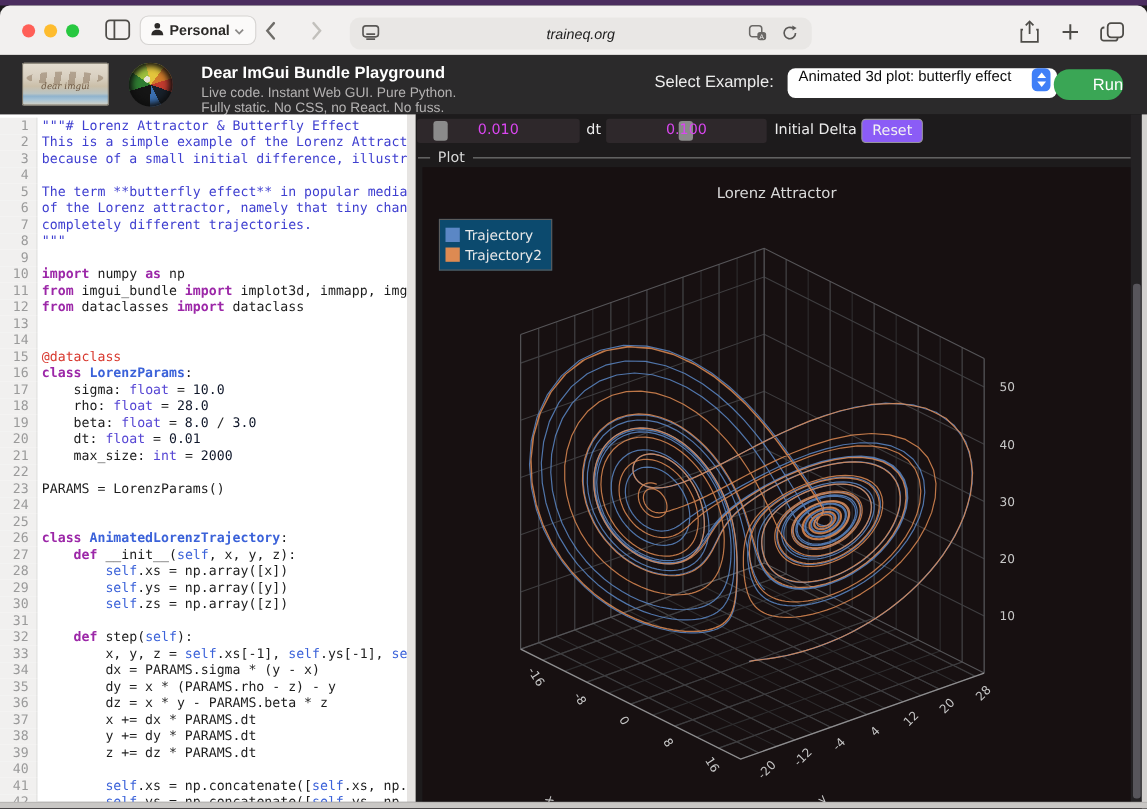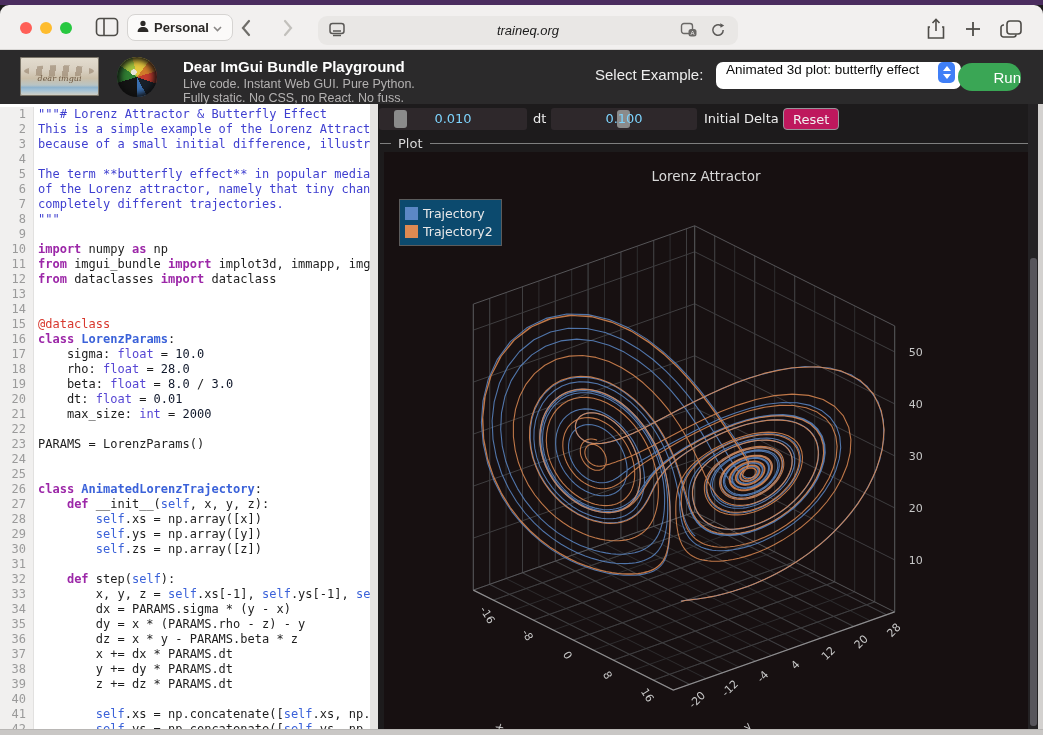--- a/index.html
+++ b/index.html
@@ -69,26 +69,26 @@
   .cd { padding-left:4px; color:#1d1d1d; }
   .tk-str{ color:#3f3fd0; } .tk-kw{ color:#9c27a8; font-weight:bold; } .tk-cls{ color:#3b62d9; font-weight:bold; }
   .tk-typ{ color:#5646d4; } .tk-num{ color:#0f172a; } .tk-dec{ color:#d8382e; } .tk-slf{ color:#3b62d9; } .tk-txt{ color:#1d1d1d; }
   #splitter { left:370px; top:104px; width:8px; height:625px; background:#e6e4e2; }
 
   
   #panel { left:378px; top:104px; width:660px; height:625px; background:#1d1b1c; overflow:hidden;
            font-family:"DejaVu Sans", sans-serif; color:#ececec; }
   .slider { position:absolute; top:4px; height:22px; background:#2e282b; border-radius:3px; }
   .slider .grab { position:absolute; top:2px; width:13px; height:18px; background:#8b8b8b; border-radius:3px; }
-  .slider .sval { position:absolute; left:0; right:0; top:3px; text-align:center; font-size:13px; color:#7dd3fc; }
+  .slider .sval { position:absolute; left:0; right:0; top:3px; text-align:center; font-size:13px; color:#d946ef; }
   #slider-dt { left:1px; width:148px; } #slider-dt .grab { left:15px; }
   #slider-delta { left:173px; width:146px; } #slider-delta .grab { left:66px; }
   .ctl-label { position:absolute; top:7px; font-size:13px; color:#ececec; }
   #lbl-dt { left:155px; } #lbl-delta { left:326px; }
-  #reset-btn { position:absolute; left:405px; top:4px; height:22px; padding:0 9px; background:#be185d;
+  #reset-btn { position:absolute; left:405px; top:4px; height:22px; padding:0 9px; background:#8b5cf6;
       border:1px solid #97959b; border-radius:4px; font-size:13px; color:#f2f2f2;
       display:flex; align-items:center; }
   #sep-plot { position:absolute; left:0px; top:32px; width:660px; height:16px; }
   #sep-plot .dash { position:absolute; left:2px; top:7px; width:11px; height:1px; background:#7f7f7f; }
   #sep-plot .lbl { position:absolute; left:20px; top:0px; font-size:13px; color:#d9d9d9; }
   #sep-plot .line { position:absolute; left:52px; top:7px; width:598px; height:1px; background:#7f7f7f; }
 
   
   #plot-area { position:absolute; left:6px; top:48px; width:644px; height:577px; background:#171011; }
   #plot-title { position:absolute; left:0; right:0; top:16px; text-align:center; font-size:13.5px; color:#d8d8d8; }

